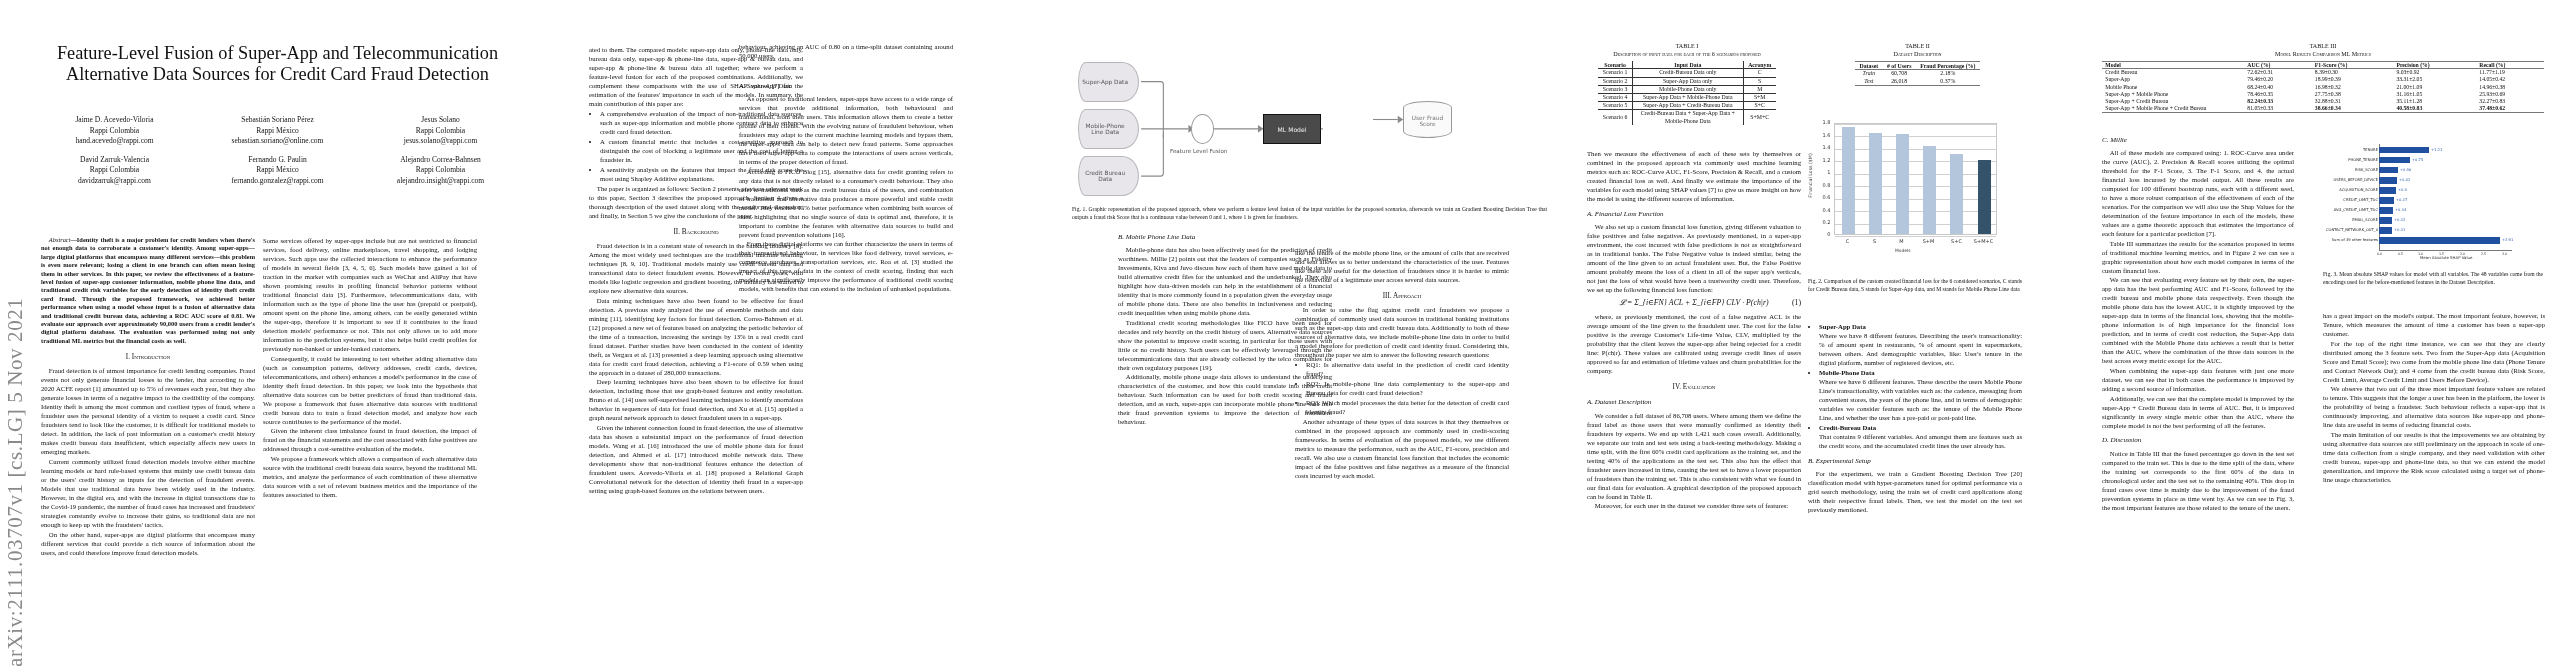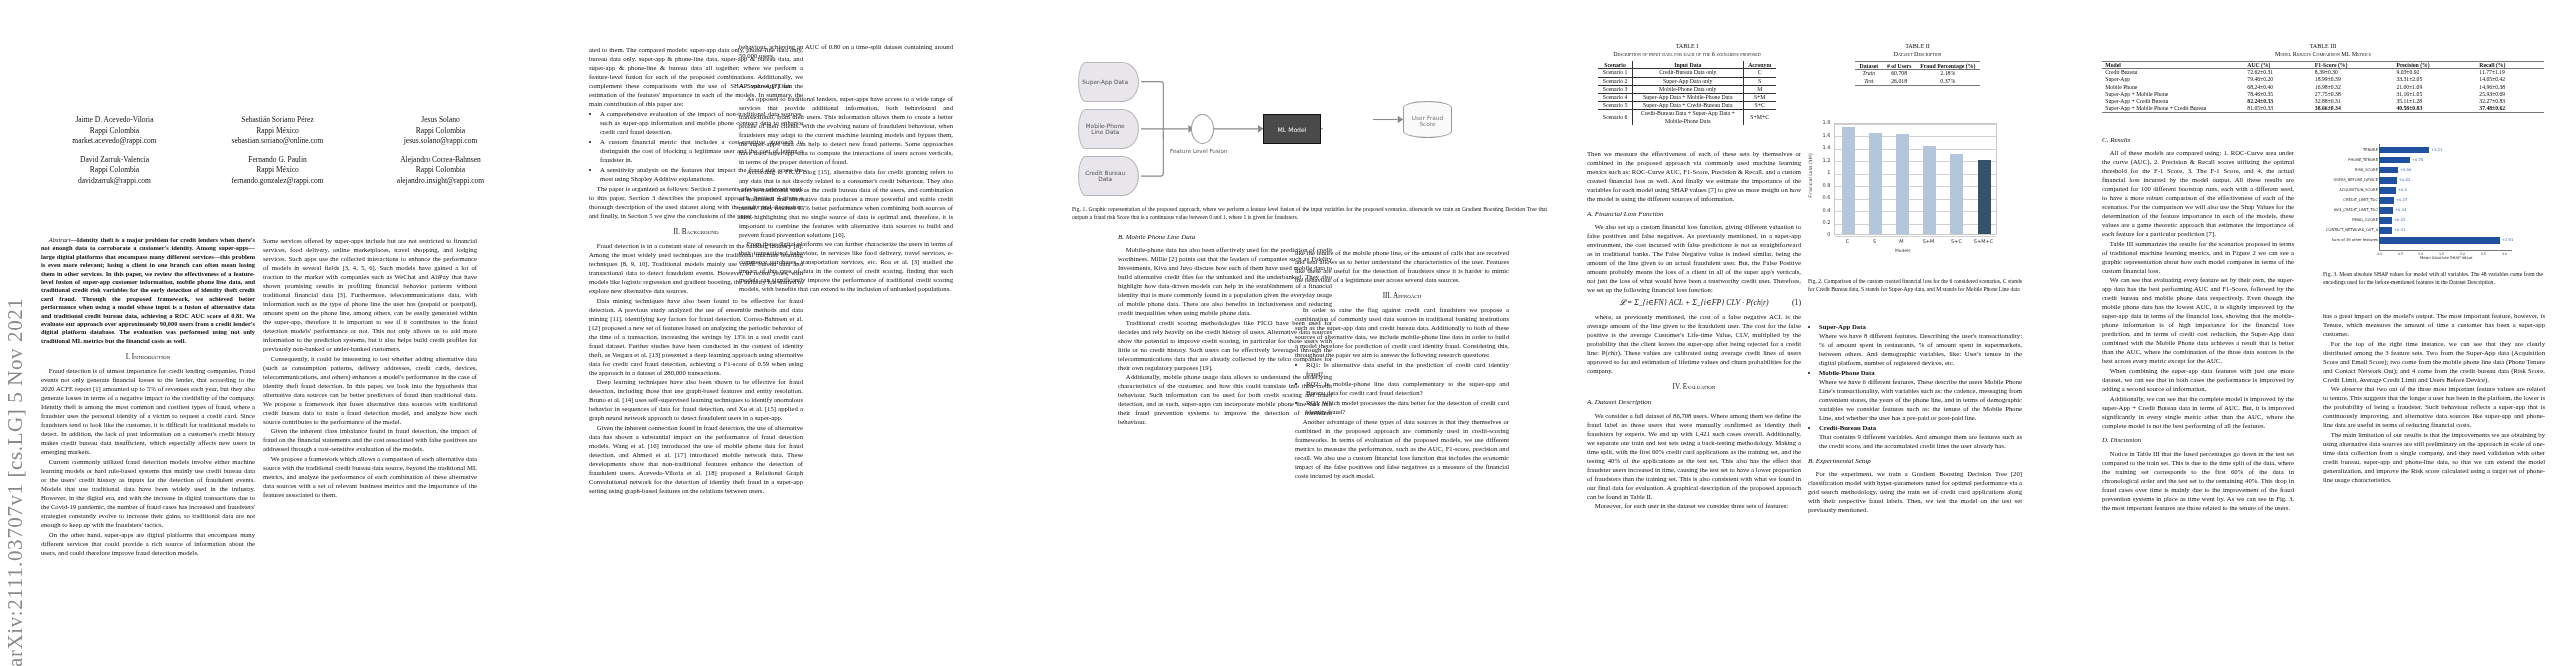--- a/index.html
+++ b/index.html
@@ -83,27 +83,28 @@
 
   .eq { text-align: center; font-style: italic; font-size: 7.8px; margin: 4.4px 0; position: relative; }
   .eq .num { position: absolute; right: 0; font-style: normal; }
 </style>
 </head>
 <body>
 
 <div class="page p1">
   <div class="arxiv-stamp">arXiv:2111.03707v1  [cs.LG]  5 Nov 2021</div>
 
+  <h1 class="title" style="font-weight:normal">Feature-Level Fusion of Super-App and Telecommunication Alternative Data Sources for Credit Card Fraud Detection</h1>
 
   <div class="authors">
     <div class="author-row">
       <div class="author">
         <div>Jaime D. Acevedo-Viloria</div>
         <div>Rappi Colombia</div>
-        <div>market.acevedo@rappi.com</div>
+        <div>hand.acevedo@rappi.com</div>
       </div>
       <div class="author">
         <div>Sebastián Soriano Pérez</div>
         <div>Rappi México</div>
         <div>sebastian.soriano@online.com</div>
       </div>
       <div class="author">
         <div>Jesus Solano</div>
         <div>Rappi Colombia</div>
         <div>jesus.solano@rappi.com</div>
@@ -413,21 +414,21 @@
           <td>81.05±0.33</td>
           <td class="b">38.66±0.34</td>
           <td class="b">40.58±0.83</td>
           <td class="b">37.48±0.62</td>
         </tr>
     </tbody>
   </table>
 </div>
 
 <div class="col" style="left:2102px; top:136px; width:192px; height:528px; overflow:hidden;">
-  <div class="subsec" style="margin-top:0">C. Results</div>
+  <div class="subsec" style="margin-top:0">C. Millie</div>
   <p>All of these models are compared using: 1. ROC-Curve area under the curve (AUC), 2. Precision &amp; Recall scores utilizing the optimal threshold for the F-1 Score, 3. The F-1 Score, and 4. the actual financial loss incurred by the model output. All these results are computed for 100 different bootstrap runs, each with a different seed, to have a more robust comparison of the effectiveness of each of the scenarios. For the comparison we will also use the Shap Values for the determination of the feature importance in each of the models, these values are a game theoretic approach that estimates the importance of each feature for a particular prediction [7].</p>
   <p>Table III summarizes the results for the scenarios proposed in terms of traditional machine learning metrics, and in Figure 2 we can see a graphic representation about how each model compares in terms of the custom financial loss.</p>
   <p>We can see that evaluating every feature set by their own, the super-app data has the best performing AUC and F1-Score, followed by the credit bureau and mobile phone data respectively. Even though the mobile phone data has the lowest AUC, it is slightly improved by the super-app data in terms of the financial loss, showing that the mobile-phone information is of high importance for the financial loss prediction, and in terms of credit cost reduction, the Super-App data combined with the Mobile Phone data achieves a result that is better than the AUC, where the combination of the three data sources is the best across every metric except for the AUC.</p>
   <p>When combining the super-app data features with just one more dataset, we can see that in both cases the performance is improved by adding a second source of information.</p>
   <p>Additionally, we can see that the complete model is improved by the super-App + Credit Bureau data in terms of AUC. But, it is improved significantly in every single metric other than the AUC, where the complete model is not the best performing of all the features.</p>
   <div class="subsec">D. Discussion</div>
   <p>Notice in Table III that the fused percentages go down in the test set compared to the train set. This is due to the time split of the data, where the training set corresponds to the first 60% of the data in chronological order and the test set to the remaining 40%. This drop in fraud cases over time is mainly due to the improvement of the fraud prevention systems in place as time went by. As we can see in Fig. 3, the most important features are those related to the tenure of the users.</p>
 </div>
 
 <div class="chart3" style="left:2331px; top:141px; width:189px; height:122px;">

